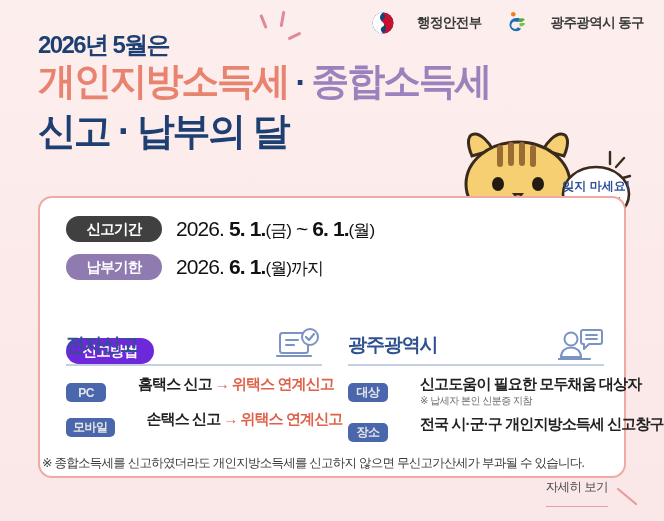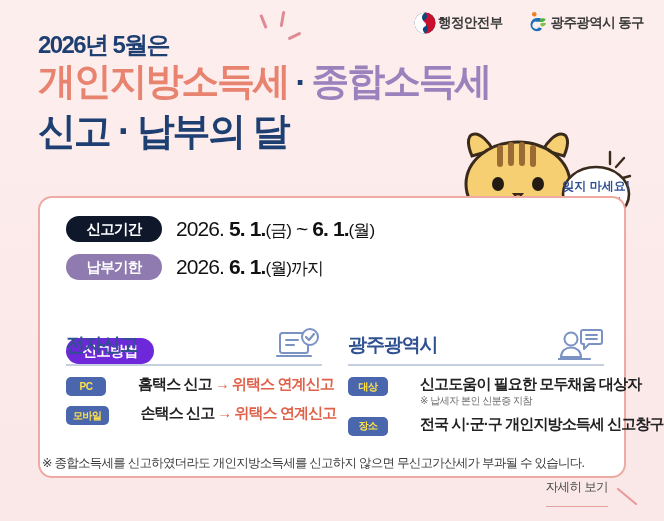--- a/index.html
+++ b/index.html
@@ -14,21 +14,21 @@
     width: 664px; height: 521px;
     background: linear-gradient(180deg, #fdeeee 0%, #fceaea 55%, #fae7e8 100%);
     overflow: hidden;
   }
 
   
   .logo-row {
     position: absolute; top: 11px; right: 20px;
     display: flex; align-items: center; gap: 22px;
   }
-  .logo { display: flex; align-items: center; gap: 2px; }
+  .logo { display: flex; align-items: center; gap: 23px; }
   .logo-text {
     font-size: 13.5px; font-weight: bold; color: #3a3a3a; letter-spacing: -0.6px;
     white-space: nowrap;
   }
   .mogaha-mark { width: 22px; height: 22px; }
   .donggu-mark { width: 24px; height: 24px; }
 
   
   .sparkle { position: absolute; background: #e08a96; border-radius: 2px; }
   .sp1 { width: 3px; height: 15px; top: 14px; left: 262px; transform: rotate(-22deg); }
@@ -64,21 +64,21 @@
     border: 2px solid #eeaaa3;
     border-radius: 14px;
     z-index: 3;
   }
 
   .pill {
     display: inline-flex; align-items: center; justify-content: center;
     border-radius: 13px; color: #fff; font-weight: bold;
     letter-spacing: -0.8px;
   }
-  .pill-orange { background: #0f172a; }
+  .pill-orange { background: #404040; }
   .pill-purple { background: #8f7bb0; }
   .pill-navy { background: #6d28d9; margin-top: 40px; }
 
   .row-date { position: absolute; display: flex; align-items: center; gap: 14px; }
   .row-date .pill { width: 96px; height: 26px; font-size: 14.5px; }
   .date-text {
     font-size: 21px; font-weight: 500; color: #111; letter-spacing: -0.9px;
     white-space: nowrap;
   }
   .date-text b { font-weight: bold; }
@@ -97,23 +97,23 @@
 
   .col-head {
     font-size: 19px; font-weight: bold; color: #2f5190;
     letter-spacing: -1.1px; height: 28px;
   }
   .col-rule { height: 2px; background: #c6cfe0; margin: 4px 0 9px 0; }
 
   .item { display: flex; align-items: flex-start; gap: 9px; margin-bottom: 8px; }
   .tag {
     flex: none; display: inline-flex; align-items: center; justify-content: center;
-    background: #4a67ae; color: #fde047; border-radius: 5px;
-    font-size: 10px; font-weight: bold; letter-spacing: -0.5px;
-    height: 19px; min-width: 40px; padding: 0 7px; margin-top: 2px;
+    background: #4a67ae; color: #e5e5e5; border-radius: 5px;
+    font-size: 12px; font-weight: bold; letter-spacing: -0.5px;
+    height: 19px; min-width: 40px; padding: 0 7px; margin-top: 8px;
   }
   .item-body { line-height: 1.15; margin-left: 23px; }
   .item-text {
     font-size: 15px; font-weight: bold; color: #222; letter-spacing: -0.9px;
     white-space: nowrap;
   }
   .arrow { color: #e0614a; font-weight: bold; padding: 0 3px; }
   .accent-red { color: #e0614a; }
   .sub-note {
     font-size: 10px; color: #6c6c6c; letter-spacing: -0.5px; margin-top: 2px;

